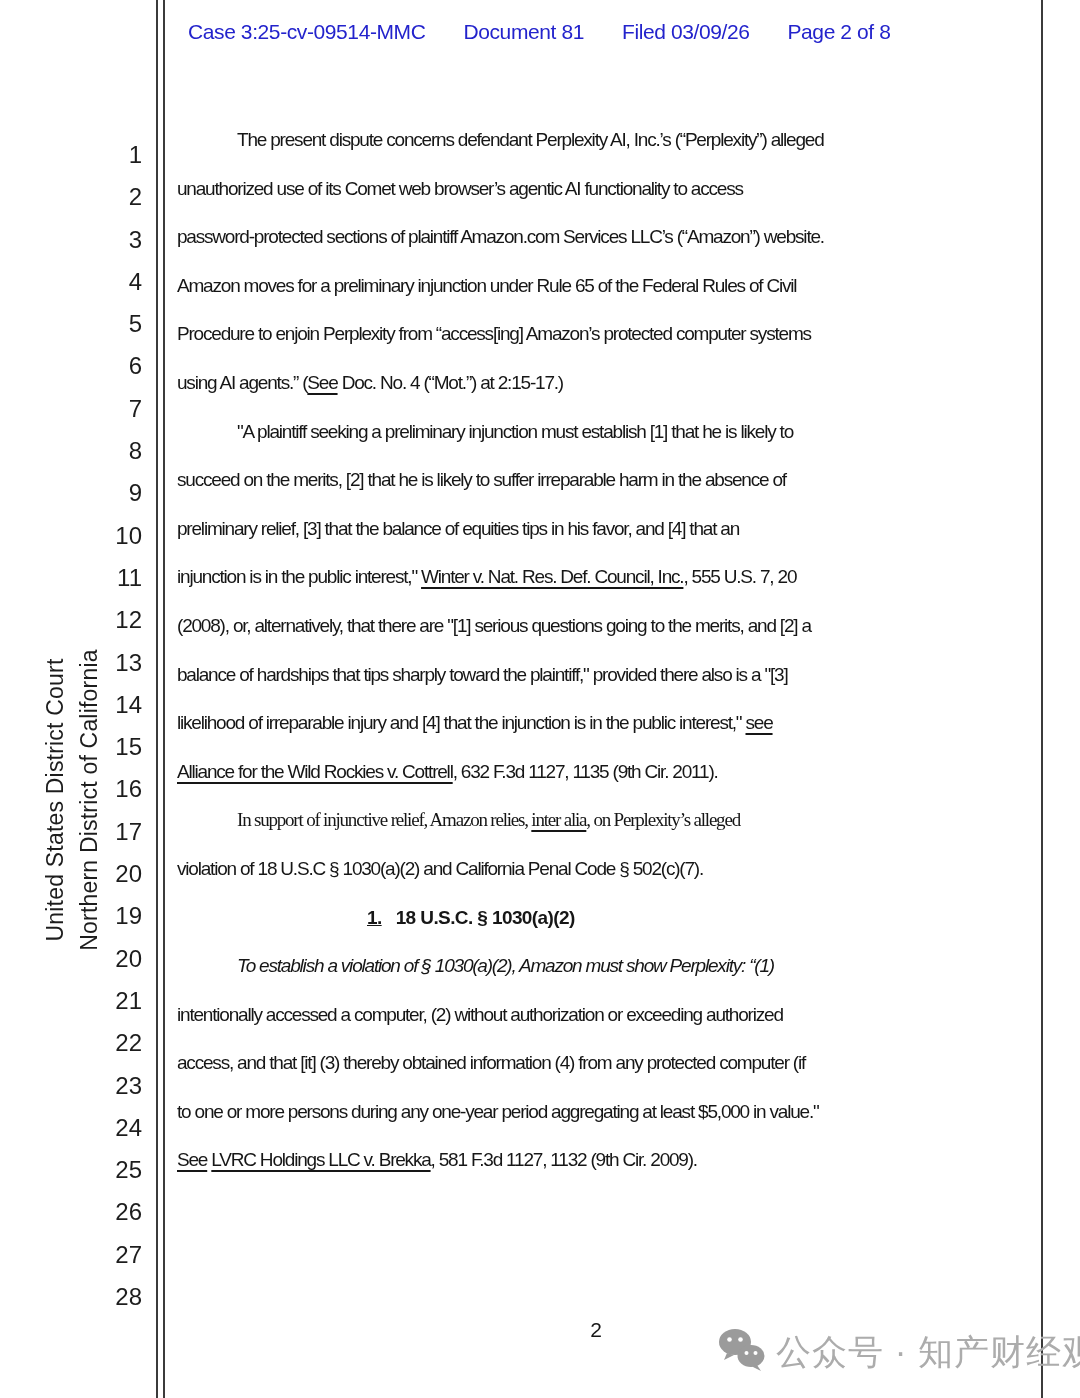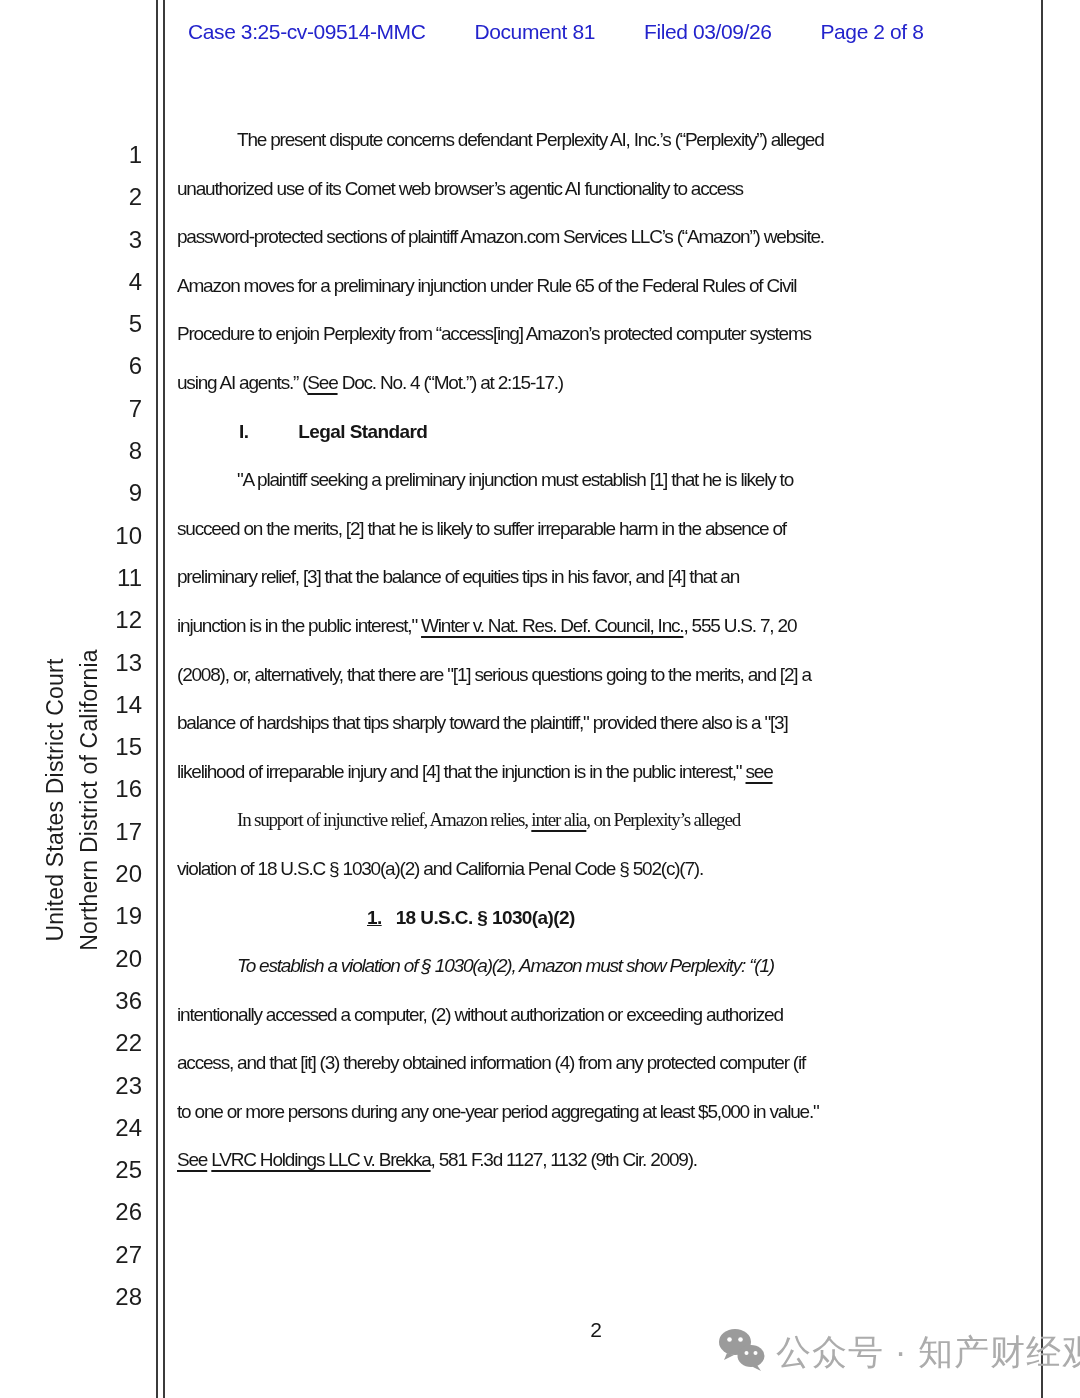--- a/index.html
+++ b/index.html
@@ -24,21 +24,21 @@
     position: absolute;
     left: 1041px; top: 0; bottom: 0;
     width: 2px;
     background: var(--rule-color, #3b3b3b);
   }
   
   .case-header {
     position: absolute;
     left: 188px; top: 20px;
     display: flex;
-    gap: 49px;
+    gap: 38px;
     white-space: nowrap;
     font-size: 21px;
     letter-spacing: -0.4px;
     color: var(--header-blue, #2323cc);
   }
   
   .sidebar-court {
     position: absolute;
     left: -138px;
     top: 766px;
@@ -140,45 +140,45 @@
       <div class="line-number">11</div>
       <div class="line-number">12</div>
       <div class="line-number">13</div>
       <div class="line-number">14</div>
       <div class="line-number">15</div>
       <div class="line-number">16</div>
       <div class="line-number">17</div>
       <div class="line-number">20</div>
       <div class="line-number">19</div>
       <div class="line-number">20</div>
-      <div class="line-number">36</div>
+      <div class="line-number">21</div>
       <div class="line-number">22</div>
       <div class="line-number">23</div>
       <div class="line-number">24</div>
       <div class="line-number">25</div>
       <div class="line-number">26</div>
       <div class="line-number">27</div>
       <div class="line-number">28</div>
     </div>
 
   <div class="body-col">
       <div class="body-line" style="padding-left: 60px;"><span>The present dispute concerns defendant Perplexity AI, Inc.’s (“Perplexity”) alleged</span></div>
       <div class="body-line"><span>unauthorized use of its Comet web browser’s agentic AI functionality to access</span></div>
       <div class="body-line"><span>password-protected sections of plaintiff Amazon.com Services LLC’s (“Amazon”) website.</span></div>
       <div class="body-line"><span>Amazon moves for a preliminary injunction under Rule 65 of the Federal Rules of Civil</span></div>
       <div class="body-line"><span>Procedure to enjoin Perplexity from “access[ing] Amazon’s protected computer systems</span></div>
       <div class="body-line"><span>using AI agents.” (</span><span class="seg-u">See</span><span> Doc. No. 4 (“Mot.”) at 2:15-17.)</span></div>
-      <div class="body-line" style="padding-left: 62px;"><span class="seg-b">I.</span><span class="seg-b seg-gap" style="margin-left: 50px;">Legal Standard</span></div>
       <div class="body-line" style="padding-left: 60px;"><span>"A plaintiff seeking a preliminary injunction must establish [1] that he is likely to</span></div>
       <div class="body-line"><span>succeed on the merits, [2] that he is likely to suffer irreparable harm in the absence of</span></div>
       <div class="body-line"><span>preliminary relief, [3] that the balance of equities tips in his favor, and [4] that an</span></div>
       <div class="body-line"><span>injunction is in the public interest," </span><span class="seg-u">Winter v. Nat. Res. Def. Council, Inc.</span><span>, 555 U.S. 7, 20</span></div>
       <div class="body-line"><span>(2008), or, alternatively, that there are "[1] serious questions going to the merits, and [2] a</span></div>
       <div class="body-line"><span>balance of hardships that tips sharply toward the plaintiff," provided there also is a "[3]</span></div>
       <div class="body-line"><span>likelihood of irreparable injury and [4] that the injunction is in the public interest," </span><span class="seg-u">see</span></div>
+      <div class="body-line"><span class="seg-u">Alliance for the Wild Rockies v. Cottrell</span><span>, 632 F.3d 1127, 1135 (9th Cir. 2011).</span></div>
       <div class="body-line" style="padding-left: 60px; font-family: Liberation Serif, serif;"><span>In support of injunctive relief, Amazon relies, </span><span class="seg-u">inter alia</span><span>, on Perplexity’s alleged</span></div>
       <div class="body-line"><span>violation of 18 U.S.C § 1030(a)(2) and California Penal Code § 502(c)(7).</span></div>
       <div class="body-line" style="padding-left: 190px; text-decoration: underline;"><span class="seg-b">1.</span><span class="seg-b seg-gap" style="margin-left: 14px;">18 U.S.C. § 1030(a)(2)</span></div>
       <div class="body-line" style="padding-left: 60px; font-style: italic;"><span>To establish a violation of § 1030(a)(2), Amazon must show Perplexity: “(1)</span></div>
       <div class="body-line"><span>intentionally accessed a computer, (2) without authorization or exceeding authorized</span></div>
       <div class="body-line"><span>access, and that [it] (3) thereby obtained information (4) from any protected computer (if</span></div>
       <div class="body-line"><span>to one or more persons during any one-year period aggregating at least $5,000 in value."</span></div>
       <div class="body-line"><span class="seg-u">See</span><span> </span><span class="seg-u">LVRC Holdings LLC v. Brekka</span><span>, 581 F.3d 1127, 1132 (9th Cir. 2009).</span></div>
     </div>
 

